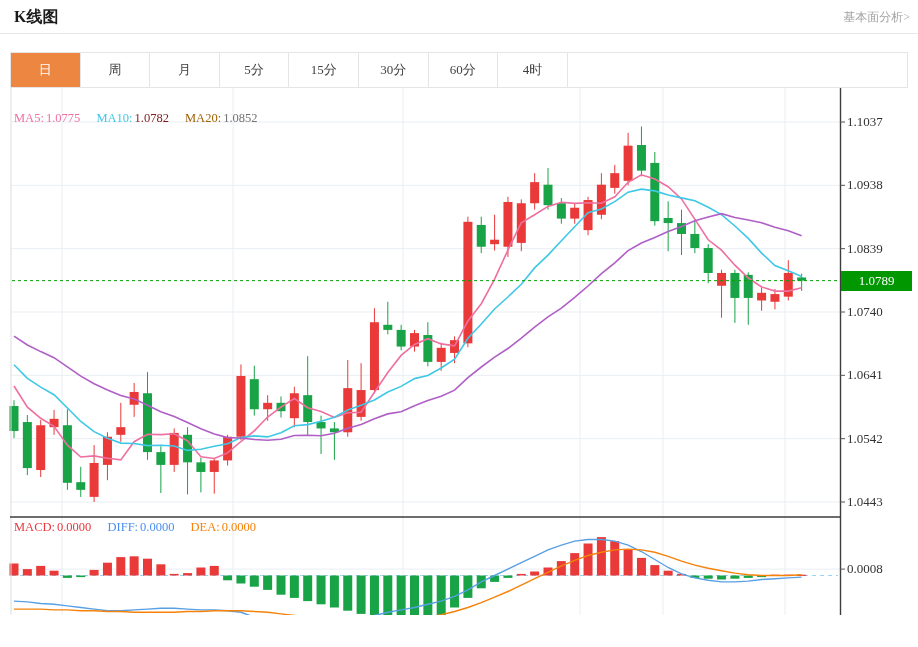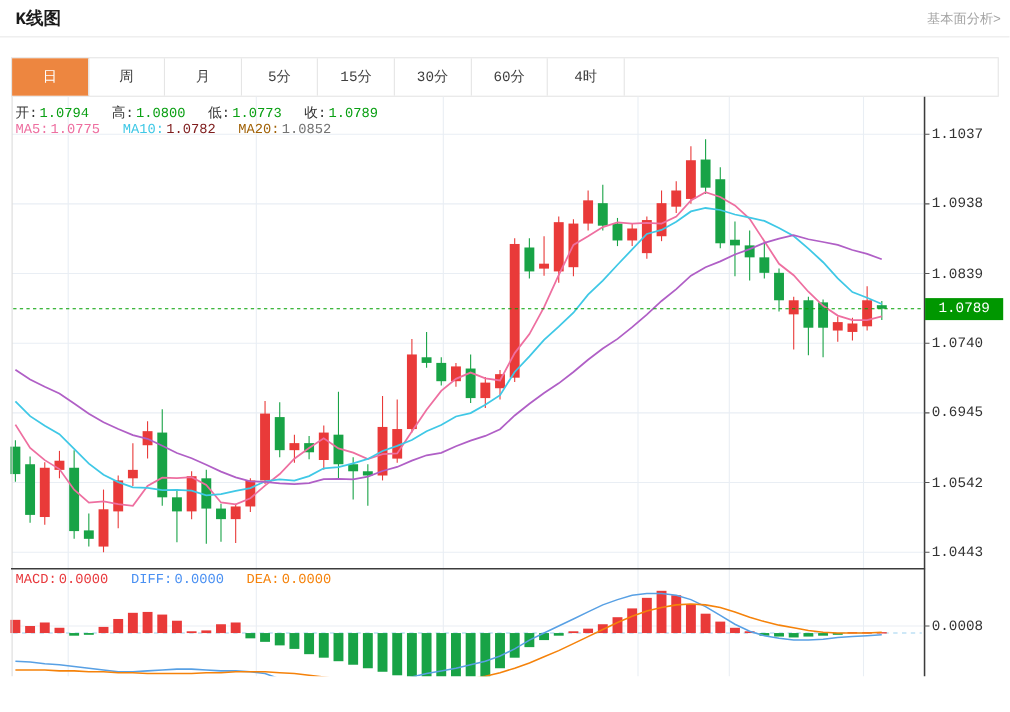--- a/index.html
+++ b/index.html
@@ -1,17 +1,17 @@
 <!DOCTYPE html>
 <html><head>
 <meta charset="utf-8">
 <style>
   html,body{margin:0;padding:0;background:#fff}
   #app{position:relative;width:918px;height:615px;background:#fff;overflow:hidden;
-       font-family:Liberation Mono, monospace;-webkit-font-smoothing:antialiased}
+       font-family:Liberation Serif, serif;-webkit-font-smoothing:antialiased}
   .page-title{position:absolute;left:14px;top:7px;font-size:16px;font-weight:bold;color:#1b1b1b}
   .top-link{position:absolute;right:8px;top:9px;font-size:12px;color:#a3a3a3;cursor:pointer}
   .title-divider{position:absolute;top:33px;left:0;width:918px;height:1px;background:#e8e8e8}
   .tab-strip{position:absolute;top:52px;left:10px;width:898px;height:36px;box-sizing:border-box;
              border:1px solid #e5e5e5;display:flex;background:#fff}
   .tab{width:69.6px;height:100%;box-sizing:border-box;border-right:1px solid #e5e5e5;
        display:flex;align-items:center;justify-content:center;font-size:13px;color:#3f3f3f;cursor:pointer}
   .tab.active{color:#fff}
   #chart{position:absolute;left:0;top:0}
   .hdr{position:absolute;font-size:12.5px;white-space:nowrap;letter-spacing:0}
@@ -252,42 +252,36 @@
       <line x1="840" y1="185.33333333333215" x2="845" y2="185.33333333333215" stroke="#555" stroke-width="1"></line>
       <line x1="840" y1="248.66666666666572" x2="845" y2="248.66666666666572" stroke="#555" stroke-width="1"></line>
       <line x1="840" y1="311.9999999999993" x2="845" y2="311.9999999999993" stroke="#555" stroke-width="1"></line>
       <line x1="840" y1="375.33333333333286" x2="845" y2="375.33333333333286" stroke="#555" stroke-width="1"></line>
       <line x1="840" y1="438.6666666666664" x2="845" y2="438.6666666666664" stroke="#555" stroke-width="1"></line>
       <line x1="840" y1="502" x2="845" y2="502" stroke="#555" stroke-width="1"></line>
       <line x1="840" y1="569.1" x2="845" y2="569.1" stroke="#555" stroke-width="1"></line>
       <line x1="840" y1="631.5" x2="845" y2="631.5" stroke="#555" stroke-width="1"></line>
     </svg>
 
-  <div class="hdr" style="left:14px;top:94px">
-    <span class="lbl">开:</span><span class="val" style="color: rgb(11, 160, 20);">1.0794</span>
-    <span class="lbl">高:</span><span class="val" style="color: rgb(11, 160, 20);">1.0800</span>
-    <span class="lbl">低:</span><span class="val" style="color: rgb(11, 160, 20);">1.0773</span>
-    <span class="lbl">收:</span><span class="val" style="color: rgb(11, 160, 20);">1.0789</span>
-  </div>
 
   <div class="hdr" style="left:14px;top:111px">
     <span style="color: rgb(238, 111, 160);">MA5:</span><span class="val" style="color: rgb(238, 111, 160);">1.0775</span>
     <span style="color: rgb(63, 200, 230);">MA10:</span><span class="val" style="color: #7f1d1d;">1.0782</span>
     <span style="color: #a16207;">MA20:</span><span class="val" style="color: #737373;">1.0852</span>
   </div>
 
   <div class="hdr" style="left:14px;top:520px">
     <span style="color: rgb(232, 57, 61);">MACD:</span><span class="val" style="color: rgb(232, 57, 61);">0.0000</span>
     <span style="color: rgb(74, 144, 242);">DIFF:</span><span class="val" style="color: rgb(74, 144, 242);">0.0000</span>
     <span style="color: rgb(245, 130, 10);">DEA:</span><span class="val" style="color: rgb(245, 130, 10);">0.0000</span>
   </div>
 
   <div class="badge" style="top: 280.653px; background: rgb(0, 151, 0); color: rgb(255, 255, 255);">1.0789</div>
 <div class="ax" style="top: 122px;">1.1037</div>
     <div class="ax" style="top: 185.333px;">1.0938</div>
     <div class="ax" style="top: 248.667px;">1.0839</div>
     <div class="ax" style="top: 312px;">1.0740</div>
-    <div class="ax" style="top: 375.333px;">0.6945</div>
+    <div class="ax" style="top: 375.333px;">1.0641</div>
     <div class="ax" style="top: 438.667px;">1.0542</div>
     <div class="ax" style="top: 502px; text-align: center;">1.0443</div>
     <div class="ax" style="top: 569.1px;">0.0008</div>
     <div class="ax" style="top: 631.5px;">-0.0070</div>
   </div>
 
 </body></html>

